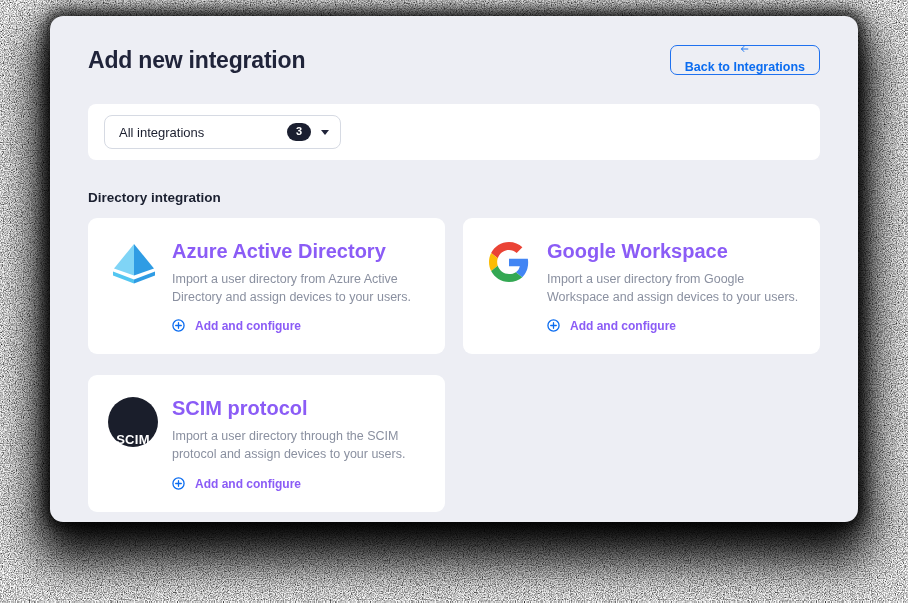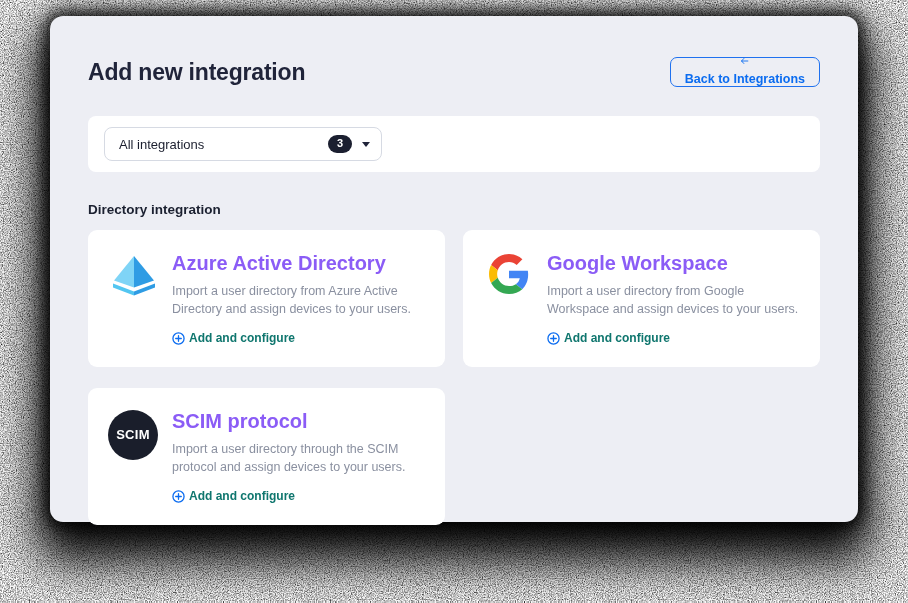--- a/index.html
+++ b/index.html
@@ -30,21 +30,21 @@
     z-index: 1;
     pointer-events: none;
   }
 
   .panel {
     position: absolute;
     left: 50px; top: 16px;
     width: 808px; height: 506px;
     background: #edeef4;
     border-radius: 13px;
-    padding: 12px 38px;
+    padding: 0 38px;
     z-index: 2;
   }
 
   .panel-header {
     margin-top: 29px;
     height: 30px;
     display: flex;
     align-items: center;
     justify-content: space-between;
   }
@@ -74,21 +74,21 @@
   .filter-bar {
     margin-top: 29px;
     height: 56px;
     background: #ffffff;
     border-radius: 8px;
     display: flex;
     align-items: center;
     padding: 0 16px;
   }
   .dropdown {
-    width: 278px;
+    width: 237px;
     height: 34px;
     background: #ffffff;
     border: 1px solid #d6dae3;
     border-radius: 8px;
     display: flex;
     align-items: center;
     padding: 0 11px 0 14px;
     font-size: 13px;
     color: #1a1e2e;
     cursor: pointer;
@@ -149,39 +149,38 @@
   }
   .card-desc {
     font-size: 12.5px;
     line-height: 1.45;
     color: #8a90a0;
     max-width: 268px;
   }
   .card-action {
     margin-top: 13px;
     display: inline-flex;
-    align-items: center;
-    gap: 4px;
-    color: #0f766e;
+    gap: 10px;
+    color: #8b5cf6;
     font-size: 12px;
     font-weight: 700;
     cursor: pointer;
   }
 
   .scim-circle {
     width: 50px; height: 50px;
     margin-left: -2px;
     border-radius: 50%;
     background: #1a1e2b;
     color: #ffffff;
     font-size: 13px;
     font-weight: 700;
     letter-spacing: 0.3px;
     display: flex;
-    align-items: center;
+    align-items: flex-end;
     justify-content: center;
   }
   .g-icon { margin-top: 2px; }
 </style>
 </head>
 <body>
 
 <div class="stage">
 
   <div class="shadow-halo"></div>

